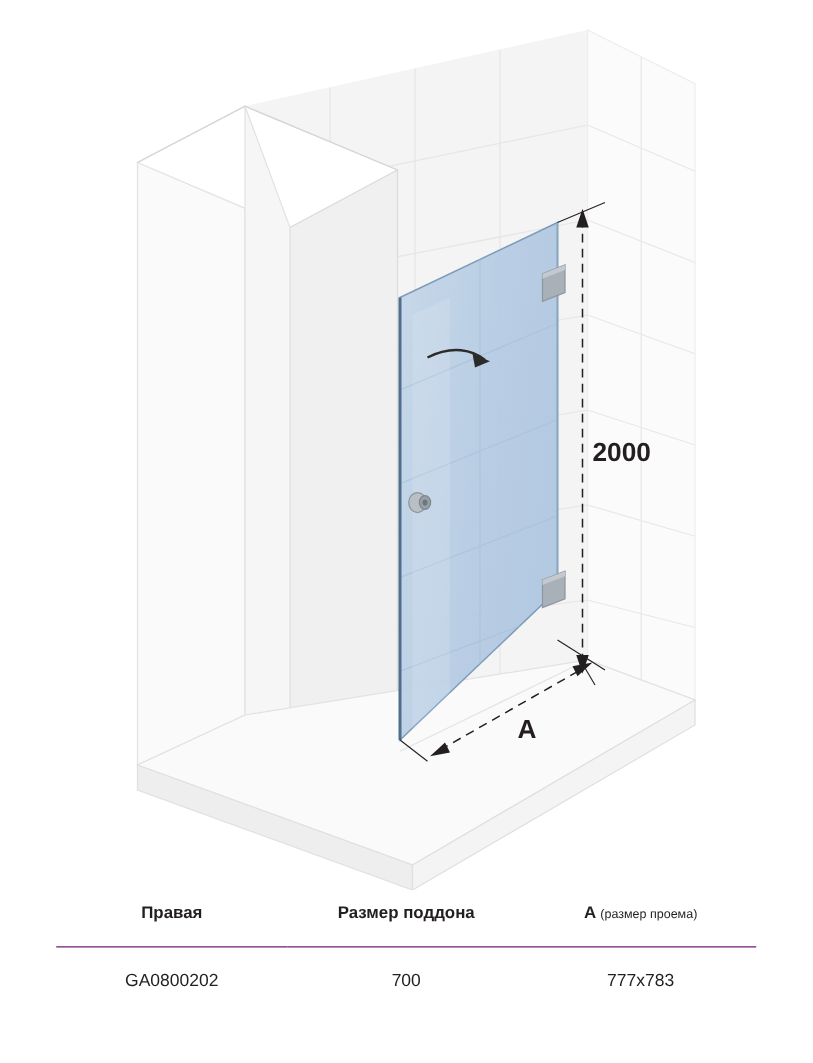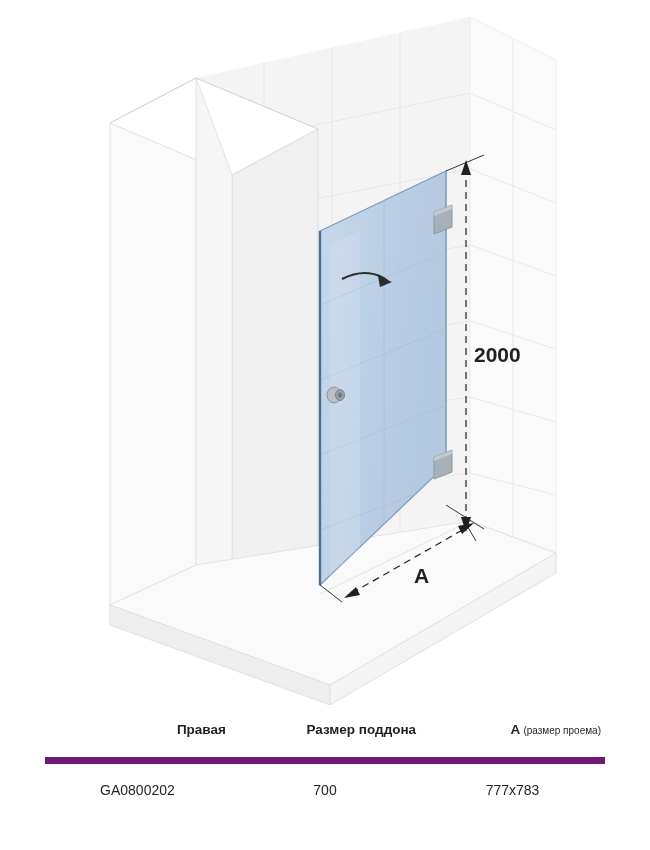--- a/index.html
+++ b/index.html
@@ -11,21 +11,21 @@
     width: 650px;
     height: 850px;
     font-family: "Liberation Sans", sans-serif;
     color: #231f20;
     position: relative;
     overflow: hidden;
   }
   #diagram-wrap {
     position: absolute;
     left: 0;
-    top: 5px;
+    top: 12px;
     width: 650px;
     height: 700px;
   }
   #diagram-svg {
     display: block;
   }
   .dim-label {
     font-family: "Liberation Sans", sans-serif;
     font-size: 21px;
     font-weight: bold;
@@ -41,34 +41,34 @@
     width: 560px;
     margin: 0 auto;
     border-collapse: collapse;
     table-layout: fixed;
   }
   table.spec th {
     font-size: 13.5px;
     font-weight: bold;
     color: #231f20;
     padding: 22px 4px 20px 4px;
-    text-align: right;
+    text-align: center;
     border: none;
     font-family: "Liberation Sans", sans-serif;
   }
   table.spec th .sub {
     font-size: 10px;
     font-weight: normal;
   }
   table.spec td {
     font-size: 14px;
     color: #231f20;
     padding: 18px 4px 16px 4px;
     text-align: center;
-    border-top: 7px solid #701a75;
+    border-top: 1px solid #701a75;
     font-family: "Liberation Sans", sans-serif;
   }
   .col-a { width: 33%; }
   .col-b { width: 34%; }
   .col-c { width: 33%; }
 </style>
 </head>
 <body>
 
 <div id="diagram-wrap">

